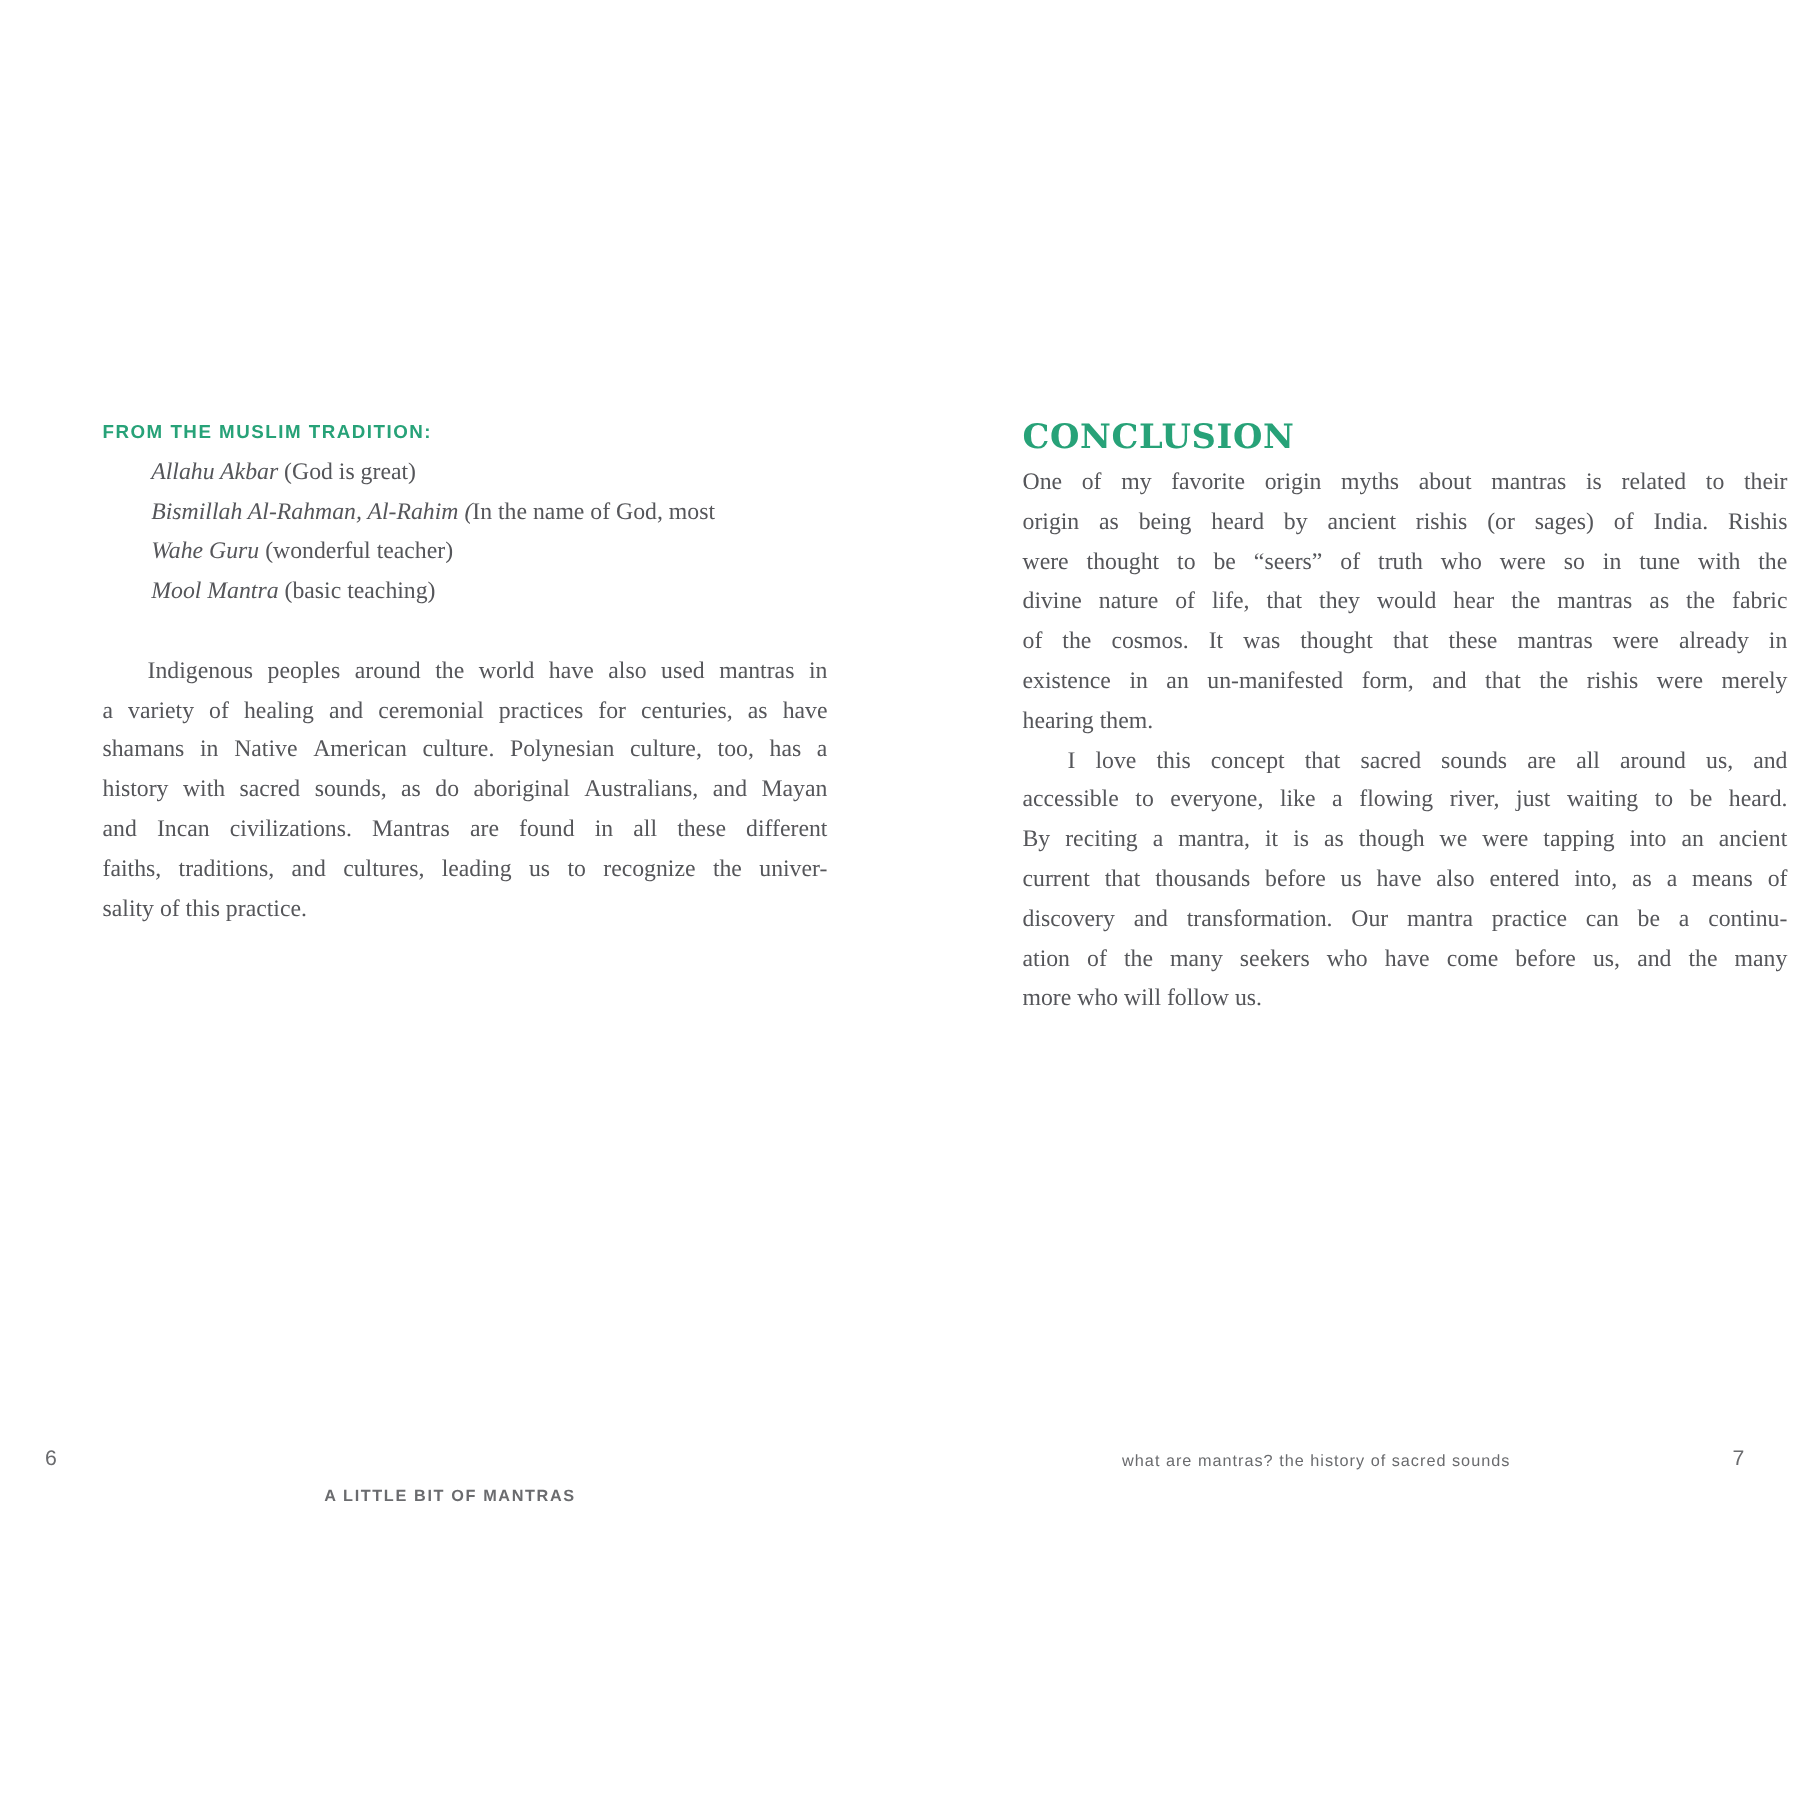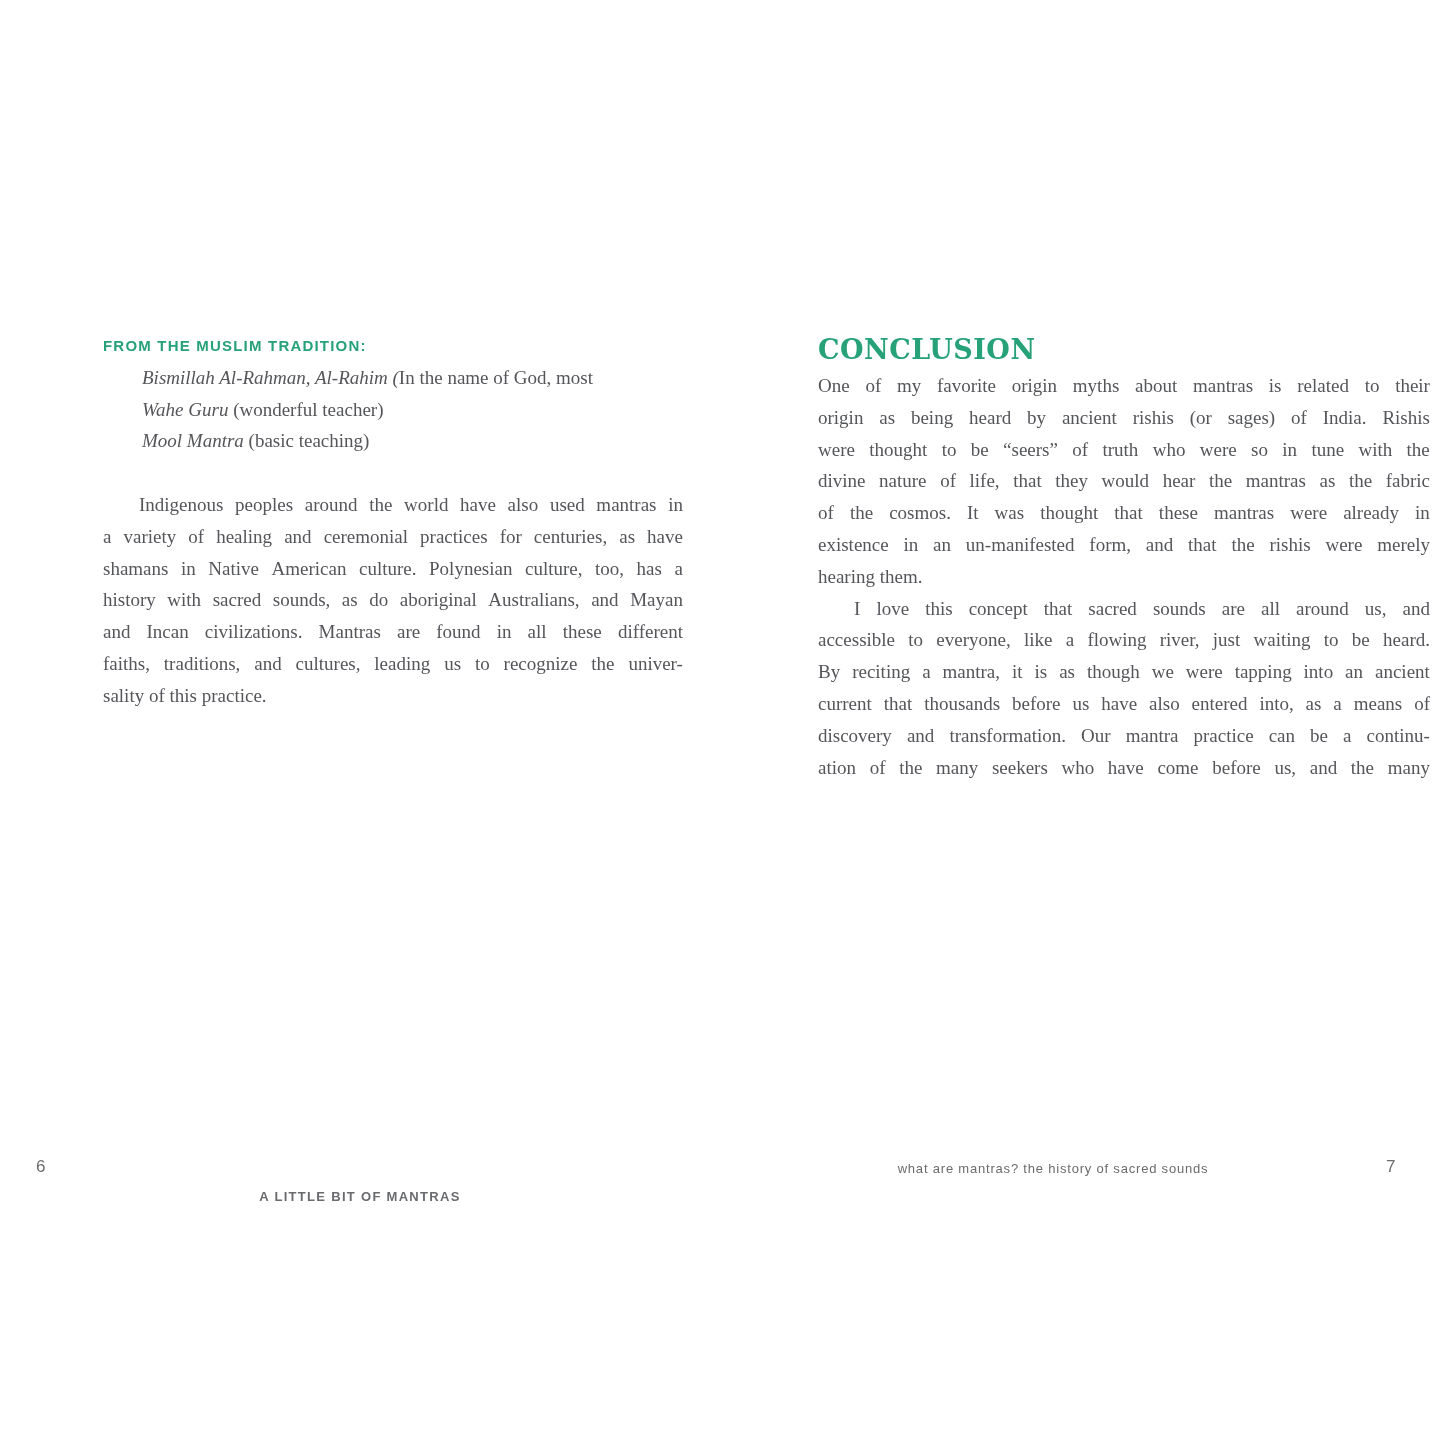--- a/index.html
+++ b/index.html
@@ -13,21 +13,21 @@
     width: 1440px;
     height: 1440px;
     background: #ffffff;
     position: relative;
     font-family: "Liberation Serif", serif;
     overflow: hidden;
   }
 
   .text-block { position: absolute; }
 
-  #left-block  { left: 103px;  top: 330px; width: 580px; }
+  #left-block  { left: 82px;  top: 330px; width: 580px; }
   #right-block { left: 818px; top: 330px; width: 612px; }
 
   .trad-heading {
     font-family: "Liberation Sans", sans-serif;
     font-weight: bold;
     font-size: 15px;
     letter-spacing: 1.2px;
     color: var(--accent);
     line-height: 31.8px;
     height: 31.8px;
@@ -107,20 +107,23 @@
     font-size: 13px;
     letter-spacing: 0.8px;
   }
 </style>
 </head>
 <body>
 
 <div id="left-block" class="text-block">
   <div class="trad-heading">FROM THE MUSLIM TRADITION:</div>
 
+  <div class="mantra">
+    <span class="it">Allahu Akbar</span><span> (God is great)</span>
+  </div>
   <div class="mantra">
     <span class="it">Bismillah Al-Rahman, Al-Rahim (</span><span>In the name of God, most</span>
   </div>
 
 
   <div class="mantra">
     <span class="it">Wahe Guru</span><span> (wonderful teacher)</span>
   </div>
   <div class="mantra">
     <span class="it">Mool Mantra</span><span> (basic teaching)</span>
@@ -379,19 +382,20 @@
         <span>seekers</span>
         <span>who</span>
         <span>have</span>
         <span>come</span>
         <span>before</span>
         <span>us,</span>
         <span>and</span>
         <span>the</span>
         <span>many</span>
       </div>
+      <div class="jline last">more who will follow us.</div>
     </div>
 </div>
 
 <div id="footer-num-left" class="footer-num">6</div>
 <div id="footer-title-left" class="footer-title">A LITTLE BIT OF MANTRAS</div>
 <div id="footer-title-right" class="footer-title">what are mantras? the history of sacred sounds</div>
 <div id="footer-num-right" class="footer-num">7</div>
 
 </body></html>

